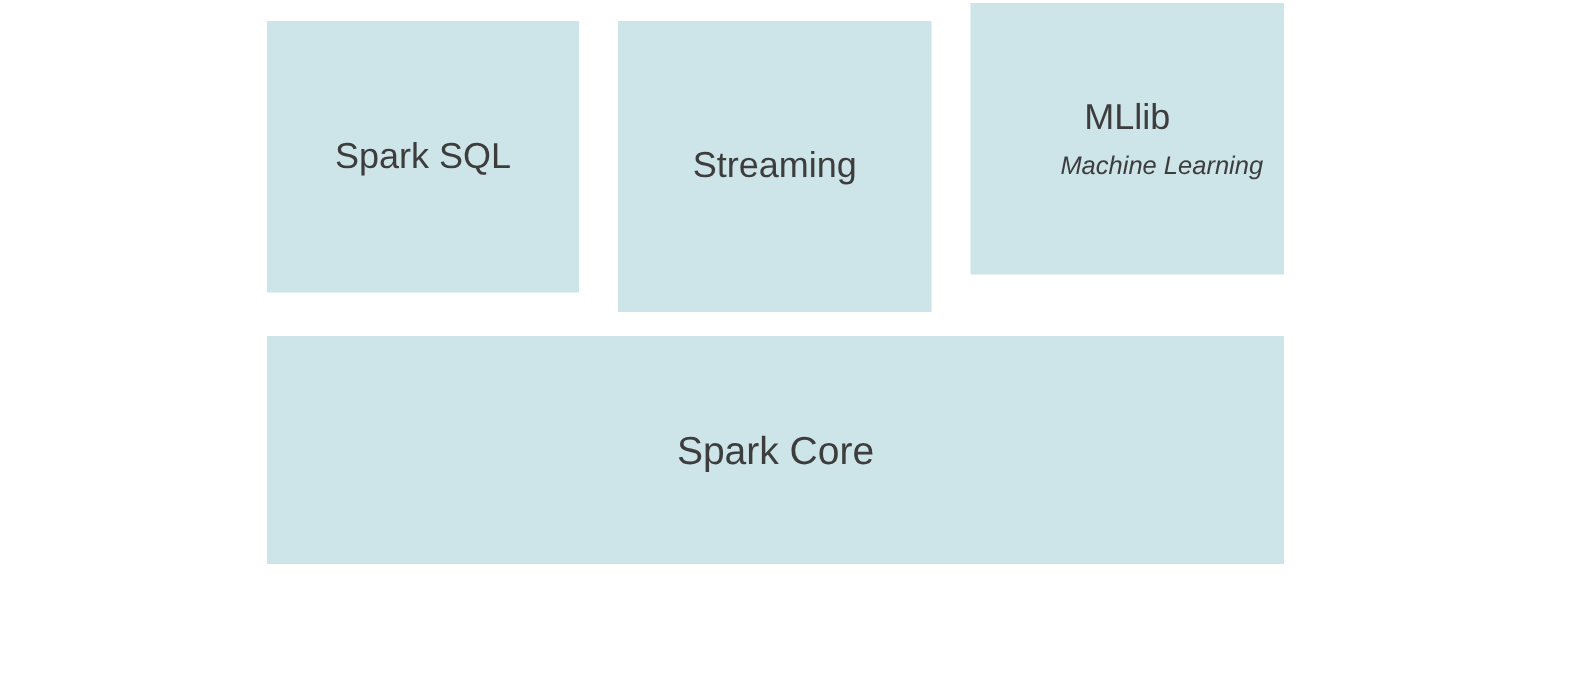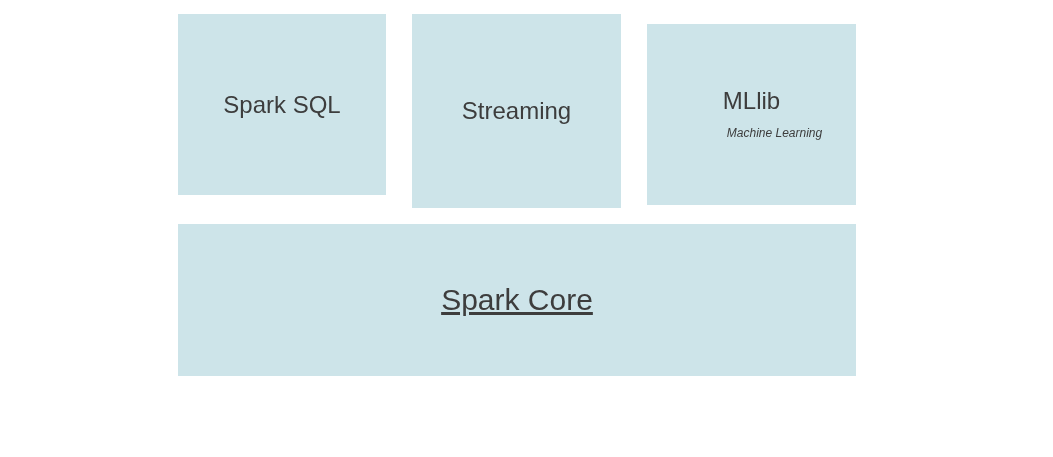--- a/index.html
+++ b/index.html
@@ -26,40 +26,39 @@
     position: absolute;
     background: var(--box-fill);
     display: flex;
     flex-direction: column;
     align-items: center;
     justify-content: center;
     text-align: center;
   }
   .box-spark-sql   { left: 178px; top: 14px;  width: 208px; height: 181px; }
   .box-streaming   { left: 412px; top: 14px;  width: 209px; height: 194px; }
-  .box-mllib       { left: 647px; top: 24px;  width: 209px; height: 181px; }
+  .box-mllib       { left: 647px; top: 2px;  width: 209px; height: 181px; }
   .box-spark-core  { left: 178px; top: 224px; width: 678px; height: 152px; }
   .label-main {
     font-size: 24px;
     line-height: 34px;
     color: var(--text-color);
   }
   .label-sub {
-    font-size: 12px;
+    font-size: 17px;
     line-height: 24px;
     font-style: italic;
     color: var(--text-color);
     margin-top: 3px;
     margin-left: 46px;
   }
   .label-core {
-    font-size: 30px;
+    font-size: 26px;
     line-height: 32px;
     color: var(--text-color);
-    text-decoration: underline;
   }
 </style>
 </head>
 <body>
 
 <div class="canvas">
 
   <div class="box box-spark-sql">
     <div class="label-main">
       <span>Spark SQL</span><br>

